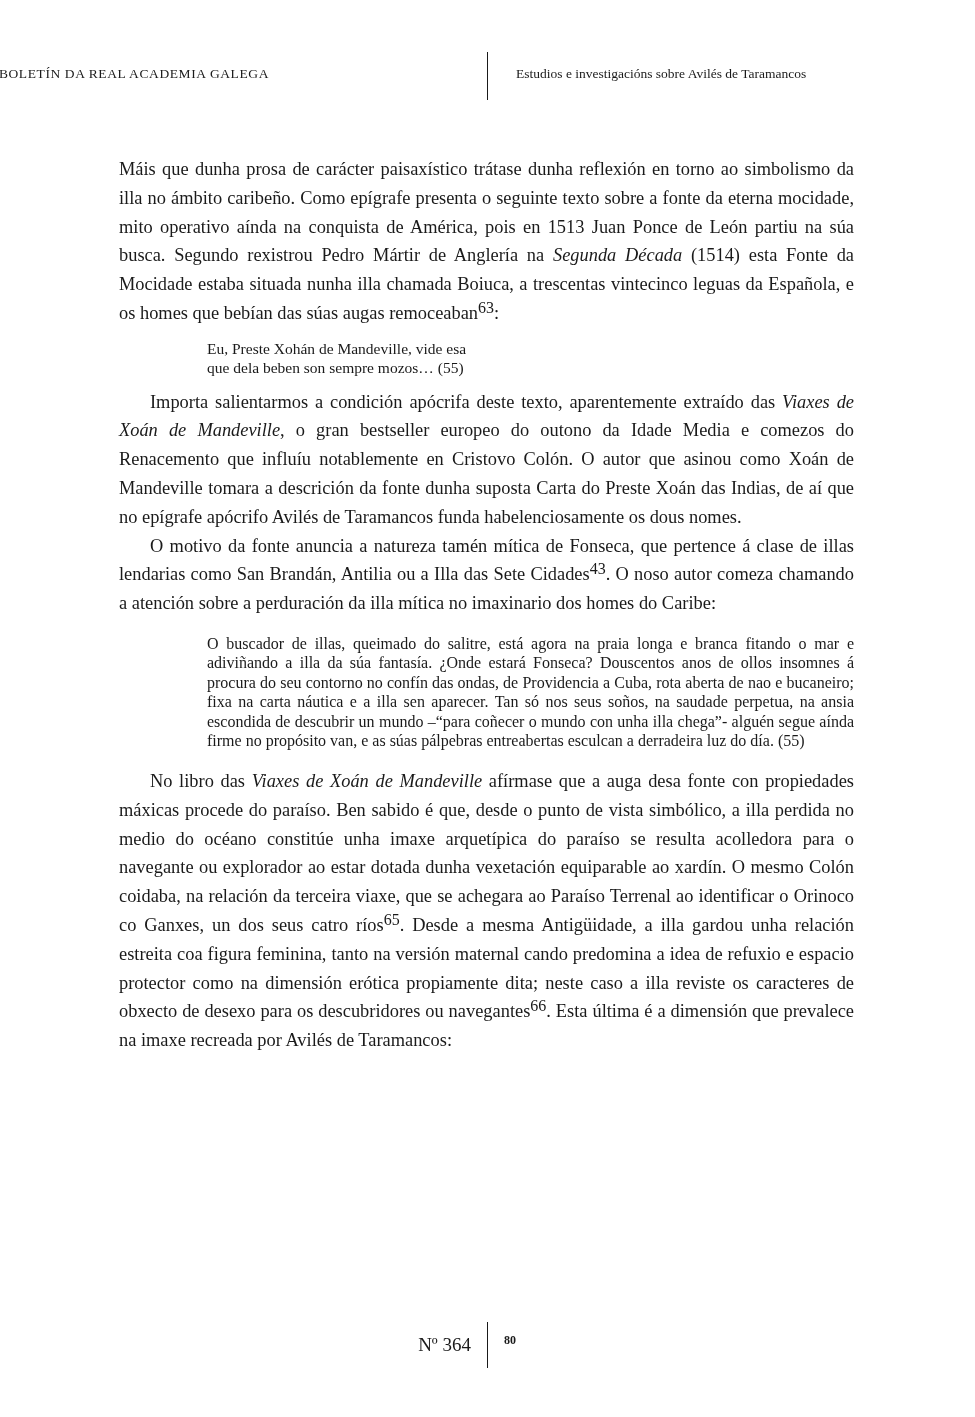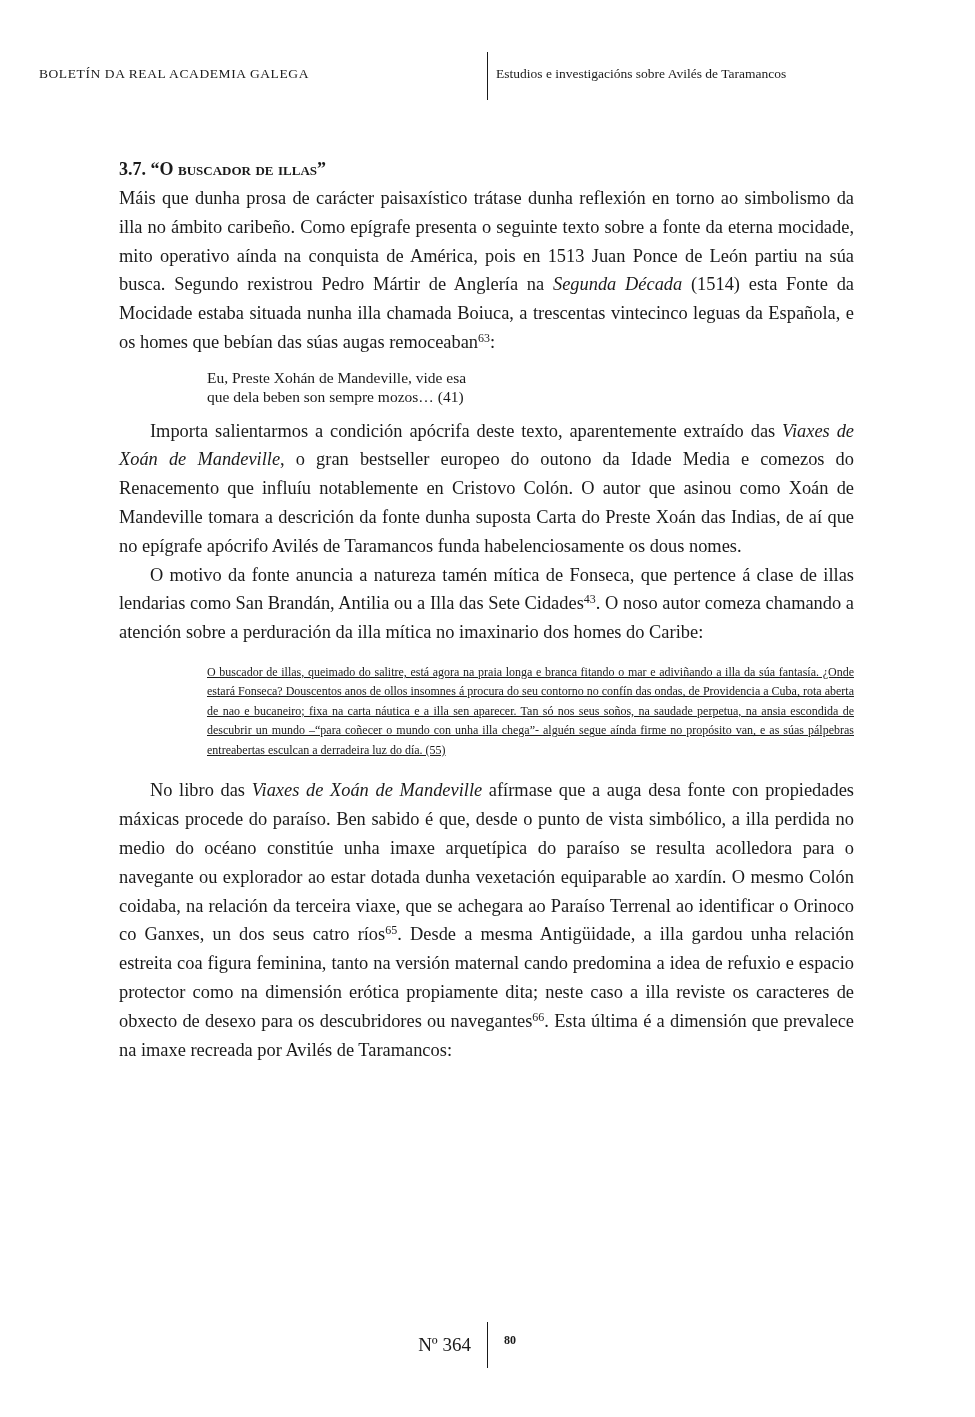--- a/index.html
+++ b/index.html
@@ -1,62 +1,58 @@
 <!DOCTYPE html>
 <html><head>
 <meta charset="utf-8">
 <style>
   html, body { margin: 0; padding: 0; background: #ffffff; }
   body { width: 975px; height: 1417px; position: relative; overflow: hidden; color: #1a1a1a;
          font-family: "Liberation Serif", "DejaVu Serif", serif; }
 
-  .running-head { position: absolute; top: 52px; left: 0; width: 773px; height: 48px; padding-left: 40px; }
+  .running-head { position: absolute; top: 52px; left: 0; width: 773px; height: 48px; }
   .rh-left { position: absolute; right: 504px; top: 14px; font-size: 13.5px; letter-spacing: 0.6px; white-space: nowrap; }
   .rh-rule { position: absolute; left: 487px; top: 0; width: 1px; height: 48px; background: #1a1a1a; }
-  .rh-right { position: absolute; left: 496px; top: 14px; font-size: 13.5px; white-space: nowrap; }
+  .rh-right { position: absolute; left: 516px; top: 14px; font-size: 13.5px; white-space: nowrap; }
 
   .content { position: absolute; left: 119px; top: 155px; width: 735px; }
   .section-title { font-size: 18px; line-height: 29px; margin: 0; }
   .section-title .sc { font-variant: small-caps; }
 
   p.body { font-size: 18.4px; line-height: 28.8px; margin: 0; text-align: justify; }
   p.body.indent { text-indent: 31px; }
-  sup { font-size: 12px; line-height: 0; vertical-align: 6px; }
+  sup { font-size: 16px; line-height: 0; vertical-align: 6px; }
   em { font-style: italic; }
 
   .verse { margin: 11px 0 10px 88px; font-size: 15.5px; line-height: 19.4px; }
   .verse div { white-space: nowrap; font-family: Liberation Serif, serif; }
 
-  .blockquote { margin: 16px 0 16px 88px; font-size: 12px; line-height: 19.5px; text-align: justify; text-decoration: underline; }
+  .blockquote { margin: 16px 0 16px 88px; font-size: 16px; line-height: 19.5px; text-align: justify; }
 
   .foot { position: absolute; top: 1322px; left: 0; width: 975px; height: 46px; }
   .foot-left { position: absolute; right: 504px; top: 12px; font-size: 19px; white-space: nowrap; }
   .foot-rule { position: absolute; left: 487px; top: 0; width: 1px; height: 46px; background: #1a1a1a; }
   .foot-right { position: absolute; left: 504px; top: 11px; font-size: 12px; font-weight: bold; }
 </style>
 </head>
 <body>
 
 <div class="running-head">
   <div class="rh-left">BOLETÍN DA REAL ACADEMIA GALEGA</div>
   <div class="rh-rule"></div>
   <div class="rh-right">Estudios e investigacións sobre Avilés de Taramancos</div>
 </div>
 
 <div class="content">
-  <h3 class="section-title">
-    <span>3.7.</span>
-    <span class="sc">“O buscador de illas”</span>
-  </h3>
 
   <p class="body"><span>Máis que dunha prosa de carácter paisaxístico trátase dunha reflexión en torno ao simbolismo da illa no ámbito caribeño. Como epígrafe presenta o seguinte texto sobre a fonte da eterna mocidade, mito operativo aínda na conquista de América, pois en 1513 Juan Ponce de León partiu na súa busca. Segundo rexistrou Pedro Mártir de Anglería na </span><em>Segunda Década</em><span> (1514) esta Fonte da Mocidade estaba situada nunha illa chamada Boiuca, a trescentas vintecinco leguas da Española, e os homes que bebían das súas augas remoceaban</span><sup>63</sup><span>:</span></p>
 
   <div class="verse">
     <div>Eu, Preste Xohán de Mandeville, vide esa</div>
-    <div>que dela beben son sempre mozos… (41)</div>
+    <div>que dela beben son sempre mozos… (55)</div>
   </div>
 
   <p class="body indent"><span>Importa salientarmos a condición apócrifa deste texto, aparentemente extraído das </span><em>Viaxes de Xoán de Mandeville</em><span>, o gran bestseller europeo do outono da Idade Media e comezos do Renacemento que influíu notablemente en Cristovo Colón. O autor que asinou como Xoán de Mandeville tomara a descrición da fonte dunha suposta Carta do Preste Xoán das Indias, de aí que no epígrafe apócrifo Avilés de Taramancos funda habelenciosamente os dous nomes.</span></p>
 
   <p class="body indent"><span>O motivo da fonte anuncia a natureza tamén mítica de Fonseca, que pertence á clase de illas lendarias como San Brandán, Antilia ou a Illa das Sete Cidades</span><sup>43</sup><span>. O noso autor comeza chamando a atención sobre a perduración da illa mítica no imaxinario dos homes do Caribe:</span></p>
 
   <div class="blockquote">O buscador de illas, queimado do salitre, está agora na praia longa e branca fitando o mar e adiviñando a illa da súa fantasía. ¿Onde estará Fonseca? Douscentos anos de ollos insomnes á procura do seu contorno no confín das ondas, de Providencia a Cuba, rota aberta de nao e bucaneiro; fixa na carta náutica e a illa sen aparecer. Tan só nos seus soños, na saudade perpetua, na ansia escondida de descubrir un mundo –“para coñecer o mundo con unha illa chega”- alguén segue aínda firme no propósito van, e as súas pálpebras entreabertas esculcan a derradeira luz do día. (55)</div>
 
   <p class="body indent"><span>No libro das </span><em>Viaxes de Xoán de Mandeville</em><span> afírmase que a auga desa fonte con propiedades máxicas procede do paraíso. Ben sabido é que, desde o punto de vista simbólico, a illa perdida no medio do océano constitúe unha imaxe arquetípica do paraíso se resulta acolledora para o navegante ou explorador ao estar dotada dunha vexetación equiparable ao xardín. O mesmo Colón coidaba, na relación da terceira viaxe, que se achegara ao Paraíso Terrenal ao identificar o Orinoco co Ganxes, un dos seus catro ríos</span><sup>65</sup><span>. Desde a mesma Antigüidade, a illa gardou unha relación estreita coa figura feminina, tanto na versión maternal cando predomina a idea de refuxio e espacio protector como na dimensión erótica propiamente dita; neste caso a illa reviste os caracteres de obxecto de desexo para os descubridores ou navegantes</span><sup>66</sup><span>. Esta última é a dimensión que prevalece na imaxe recreada por Avilés de Taramancos:</span></p>
 </div>

